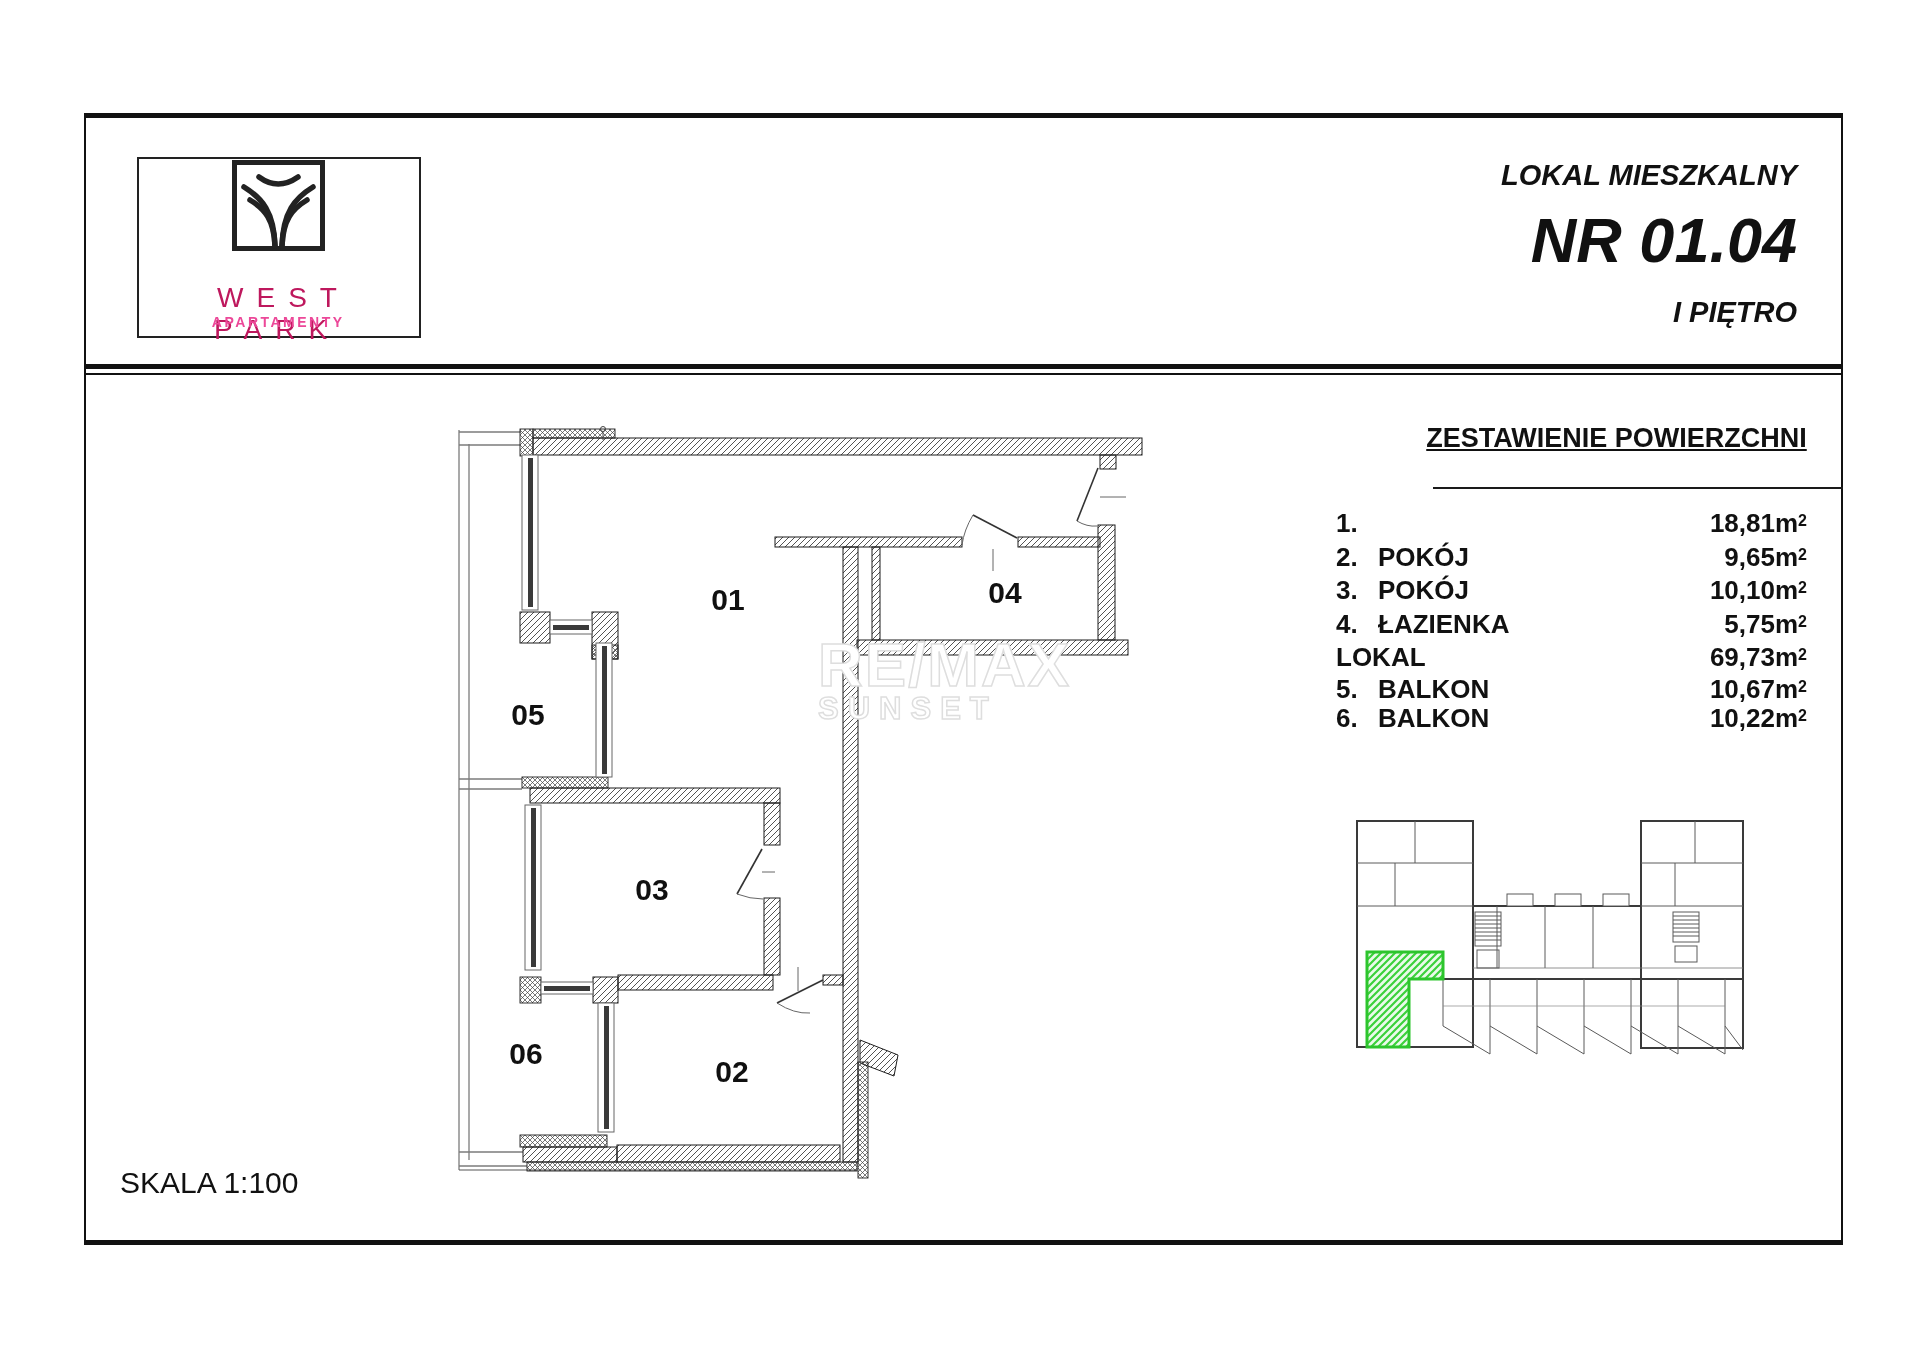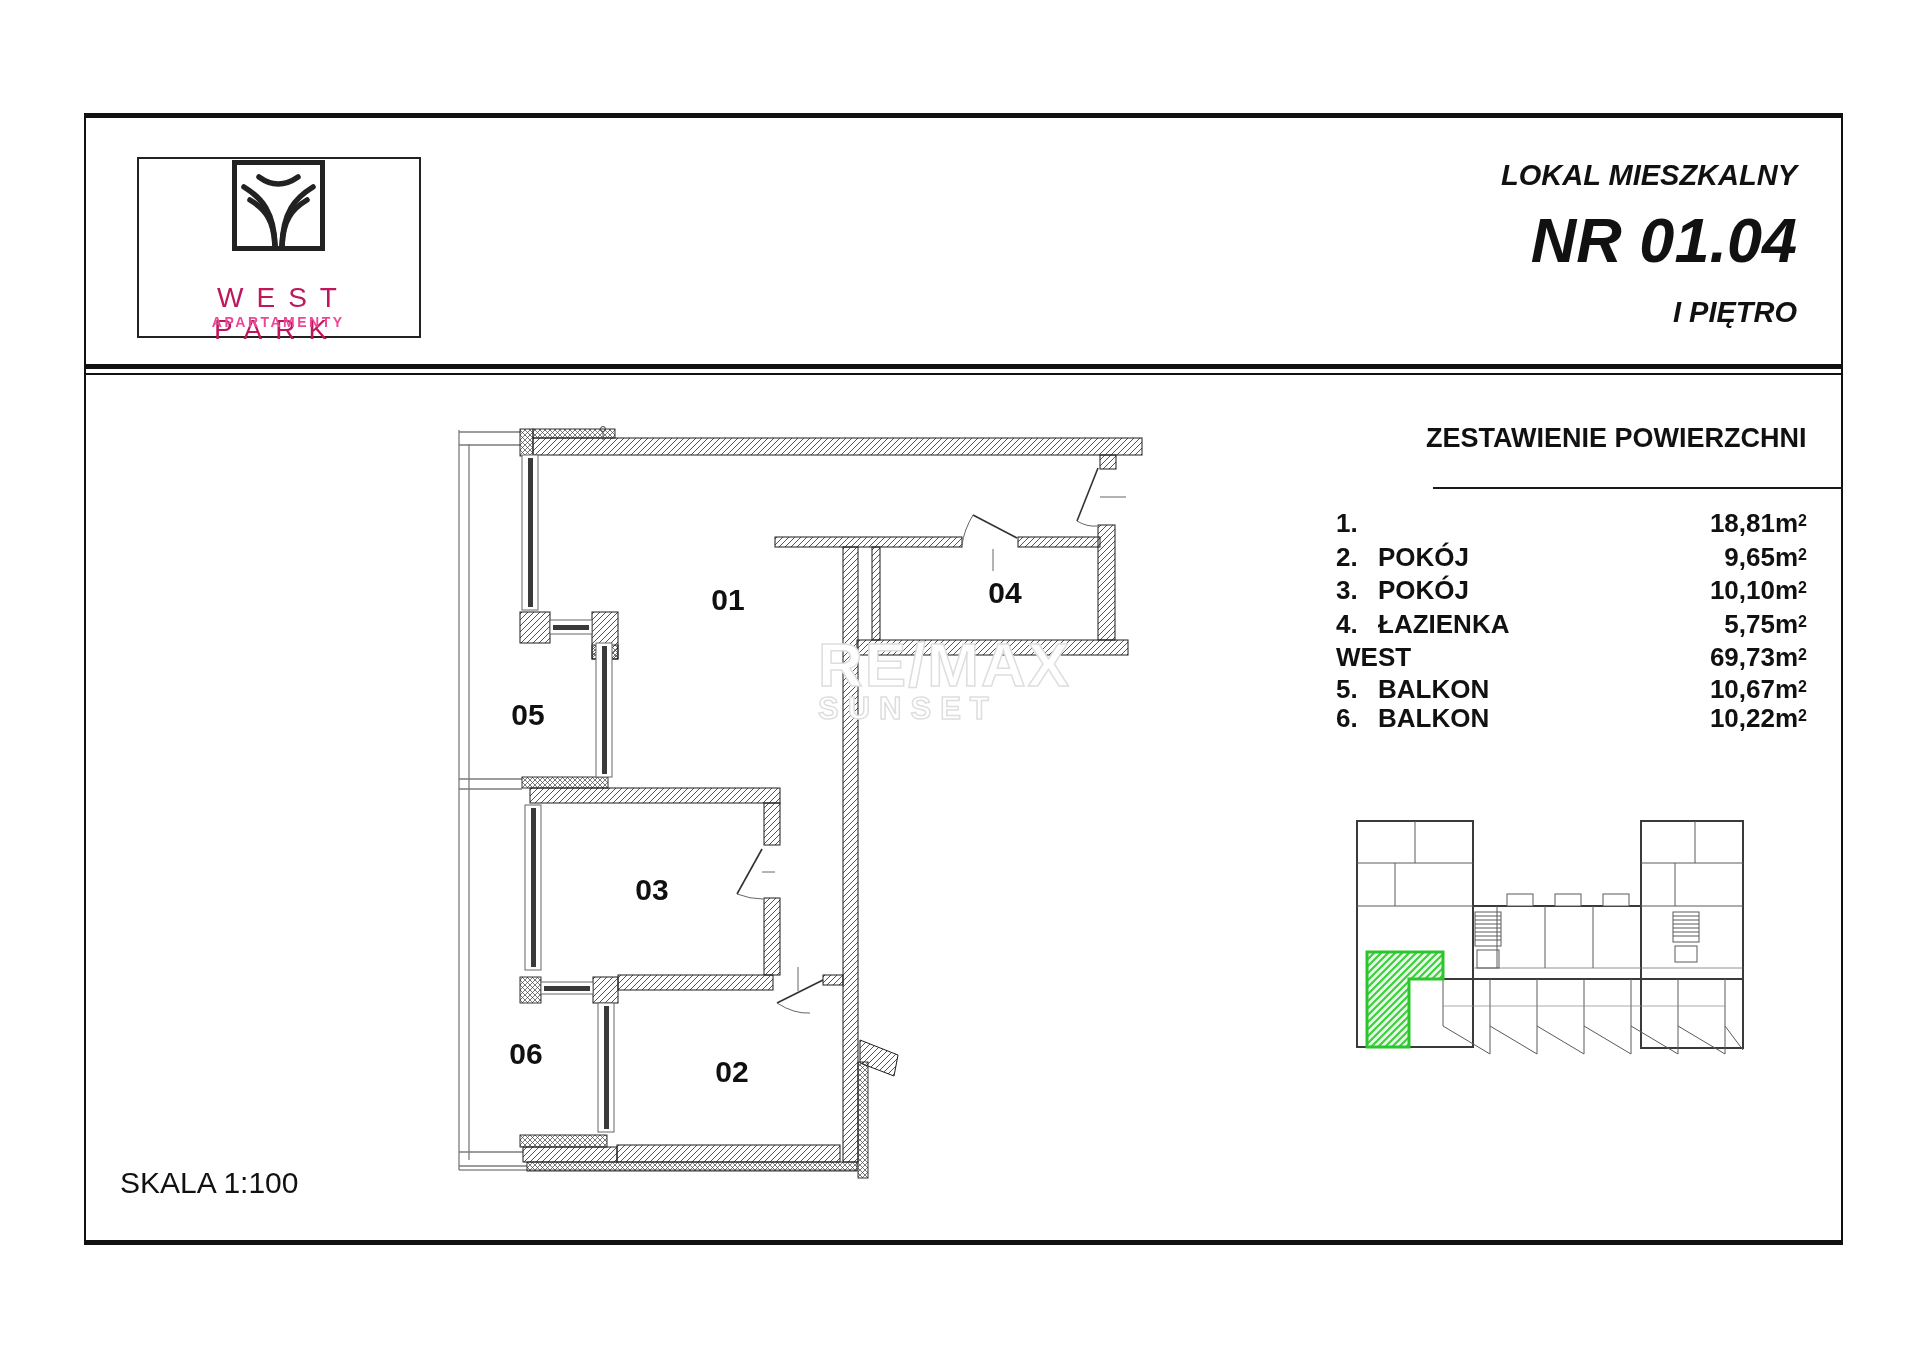--- a/index.html
+++ b/index.html
@@ -17,22 +17,22 @@
   .logo-brand{left:137px;top:282px;width:280px;text-align:center;
     font-size:28px;font-weight:500;letter-spacing:13px;text-indent:13px;color:#be185d;}
   .logo-sub{left:137px;top:314px;width:280px;text-align:center;
     font-size:14px;font-weight:600;letter-spacing:2.5px;text-indent:2.5px;color:#ec4899;}
   
   .hdr{right:123px;text-align:right;font-weight:bold;white-space:nowrap;font-style:italic;}
   .hdr-type{top:159px;font-size:29px;}
   .hdr-num{top:204px;font-size:63px;}
   .hdr-floor{top:296px;font-size:29px;}
   
-  .areas-title{left:1336px;top:423px;width:471px;text-align:left;text-indent:90px;
-    font-size:27px;font-weight:bold;white-space:nowrap;}
+  .areas-title{left:1336px;top:423px;width:471px;text-align:center;text-indent:90px;
+    font-size:27px;font-weight:bold;white-space:nowrap;text-decoration:underline;}
   .areas-rule{left:1433px;top:487px;width:410px;height:2px;background:#1a1a1a;}
   .areas{left:1336px;top:507px;width:471px;}
   .arow{display:flex;align-items:center;height:33.5px;font-size:26px;font-weight:bold;white-space:nowrap;}
   .arow.small{height:29px;}
   .arow .no{width:42px;flex:none;}
   .arow .lbl{flex:none;}
   .arow .val{margin-left:auto;}
   .arow sup{font-size:16px;line-height:0;vertical-align:6px;}
   
   .scale{left:120px;top:1166px;font-size:30px;font-weight:normal;}
@@ -81,21 +81,21 @@
     <span class="lbl">POKÓJ</span>
     <span class="val"><span>10,10m</span><sup>2</sup></span>
   </div>
   <div class="arow">
     <span class="no">4.</span>
     <span class="lbl">ŁAZIENKA</span>
     <span class="val"><span>5,75m</span><sup>2</sup></span>
   </div>
   <div class="arow sum">
 
-    <span class="lbl">WEST</span>
+    <span class="lbl">LOKAL</span>
     <span class="val"><span>69,73m</span><sup>2</sup></span>
   </div>
   <div class="arow small">
     <span class="no">5.</span>
     <span class="lbl">BALKON</span>
     <span class="val"><span>10,67m</span><sup>2</sup></span>
   </div>
   <div class="arow small">
     <span class="no">6.</span>
     <span class="lbl">BALKON</span>

